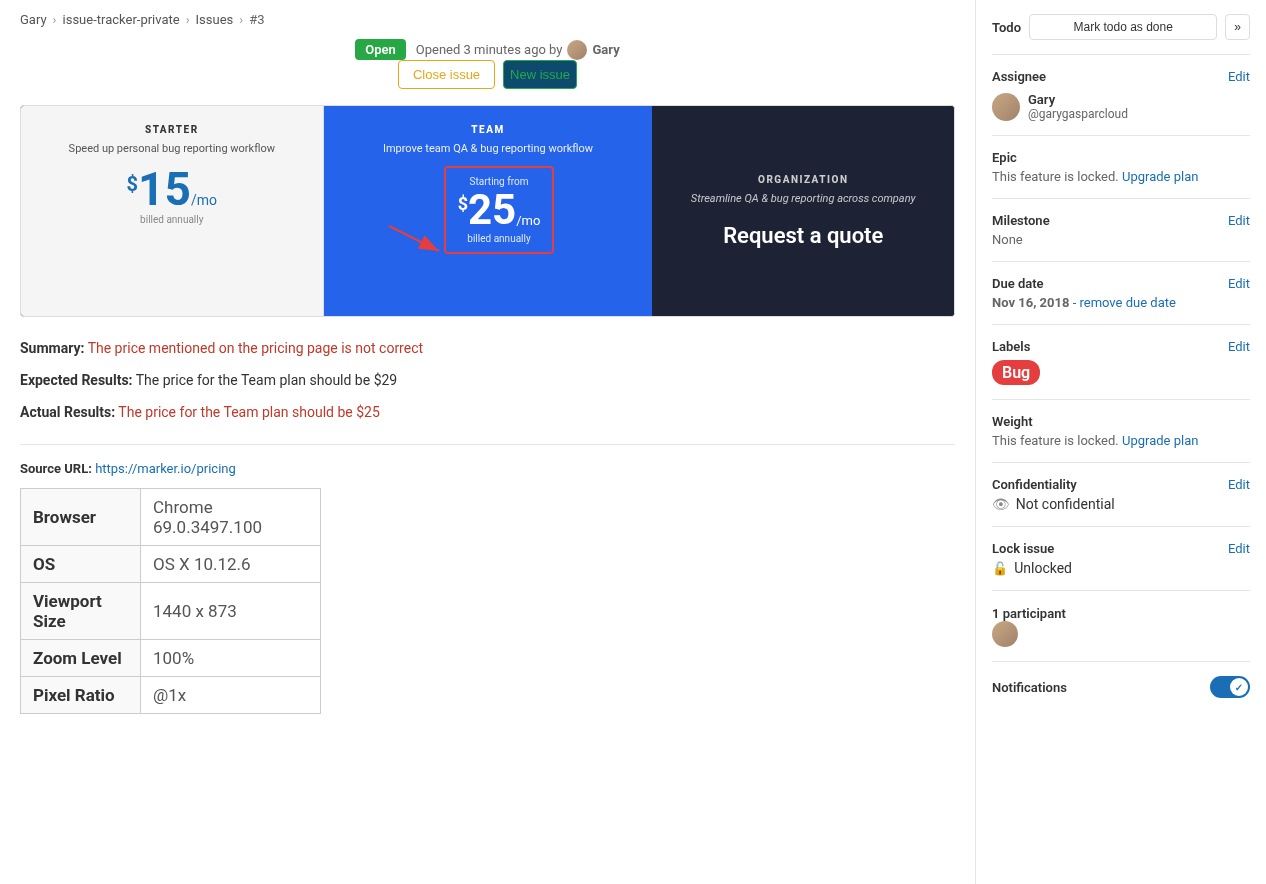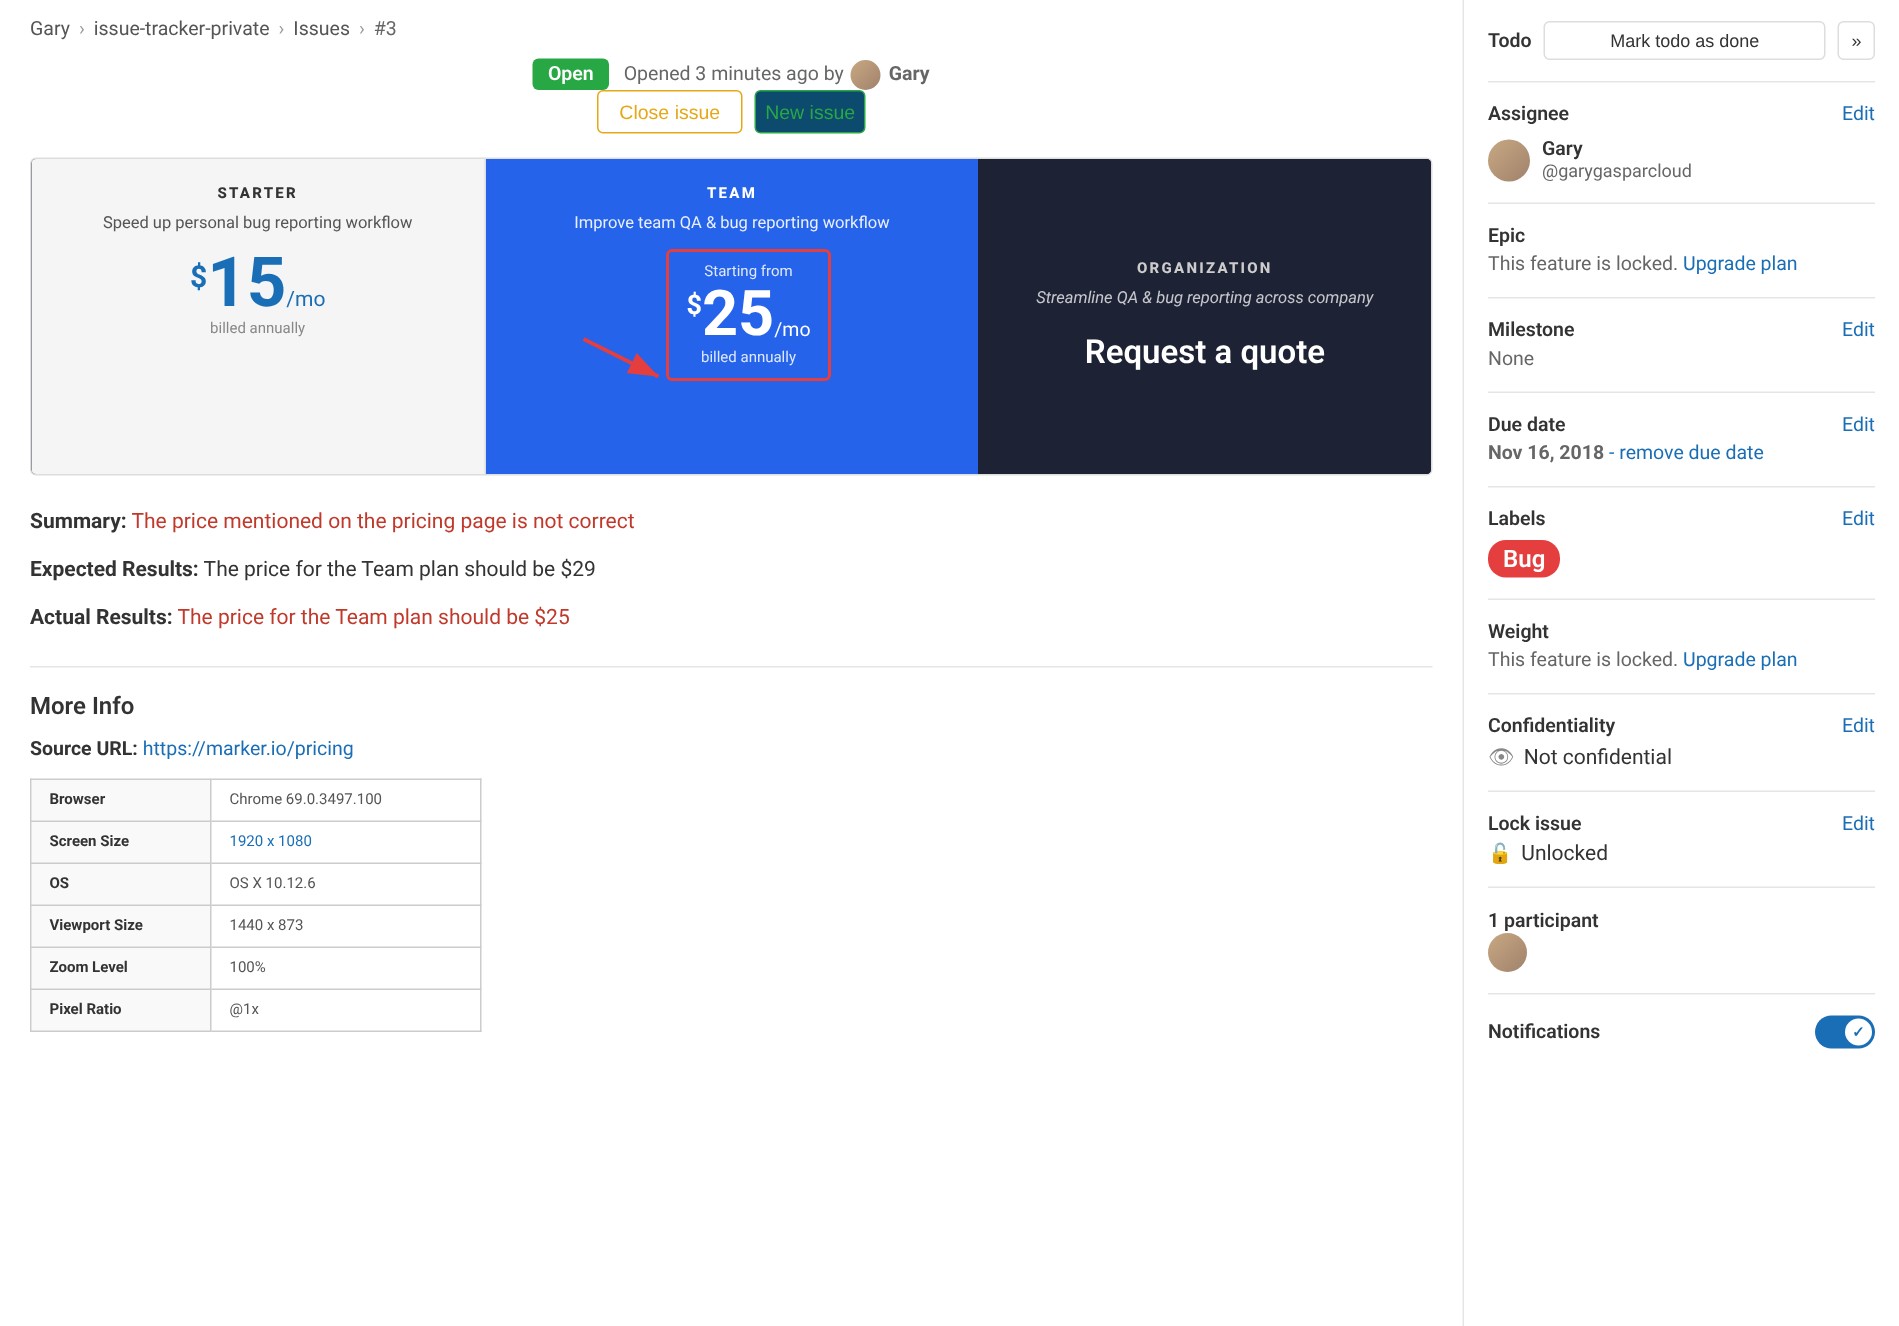--- a/index.html
+++ b/index.html
@@ -36,21 +36,21 @@
     .issue-body { margin-bottom: 20px; line-height: 1.7; }
     .issue-body p { margin-bottom: 8px; }
     .issue-body strong { font-weight: 700; }
     .issue-body .highlight { color: #c0392b; }
     .divider { border: none; border-top: 1px solid #e5e5e5; margin: 16px 0; }
 
     
     .more-info h3 { font-size: 16px; font-weight: 600; margin-bottom: 12px; }
     .source-url { margin-bottom: 12px; font-size: 13px; }
     .source-url a { color: #1a6eb5; text-decoration: none; }
-    .info-table { border-collapse: collapse; font-size: 10px; }
+    .info-table { border-collapse: collapse; font-size: 17px; }
     .info-table td { border: 1px solid #ccc; padding: 8px 12px; }
     .info-table td:first-child { font-weight: 700; background: #f9f9f9; width: 120px; }
     .info-table td:last-child { color: #555; width: 180px; }
 
     
     .sidebar { width: 290px; padding: 0 16px 20px 16px; flex-shrink: 0; }
     .sidebar-section { padding: 14px 0; border-bottom: 1px solid #e5e5e5; }
     .sidebar-section:last-child { border-bottom: none; }
     .sidebar-row { display: flex; align-items: center; justify-content: space-between; }
     .sidebar-label { font-size: 13px; font-weight: 600; color: #333; }
@@ -192,36 +192,31 @@
       </p>
       <p>
         <strong>Actual Results:</strong>
         <span class="highlight">The price for the Team plan should be $25</span>
       </p>
     </div>
 
     <hr class="divider">
 
     <div class="more-info">
-      <h3>More Info</h3>
       <div class="source-url">
         <strong>Source URL:</strong>
         <a>https://marker.io/pricing</a>
       </div>
       <table class="info-table">
         <tbody id="info-table-body">
         <tr>
               <td>Browser</td>
               <td>Chrome 69.0.3497.100</td>
             </tr>
             <tr>
-              <td>Screen Size</td>
-              <td style="color: rgb(26, 110, 181); cursor: pointer;">1920 x 1080</td>
-            </tr>
-            <tr>
               <td>OS</td>
               <td>OS X 10.12.6</td>
             </tr>
             <tr>
               <td>Viewport Size</td>
               <td>1440 x 873</td>
             </tr>
             <tr>
               <td>Zoom Level</td>
               <td>100%</td>

